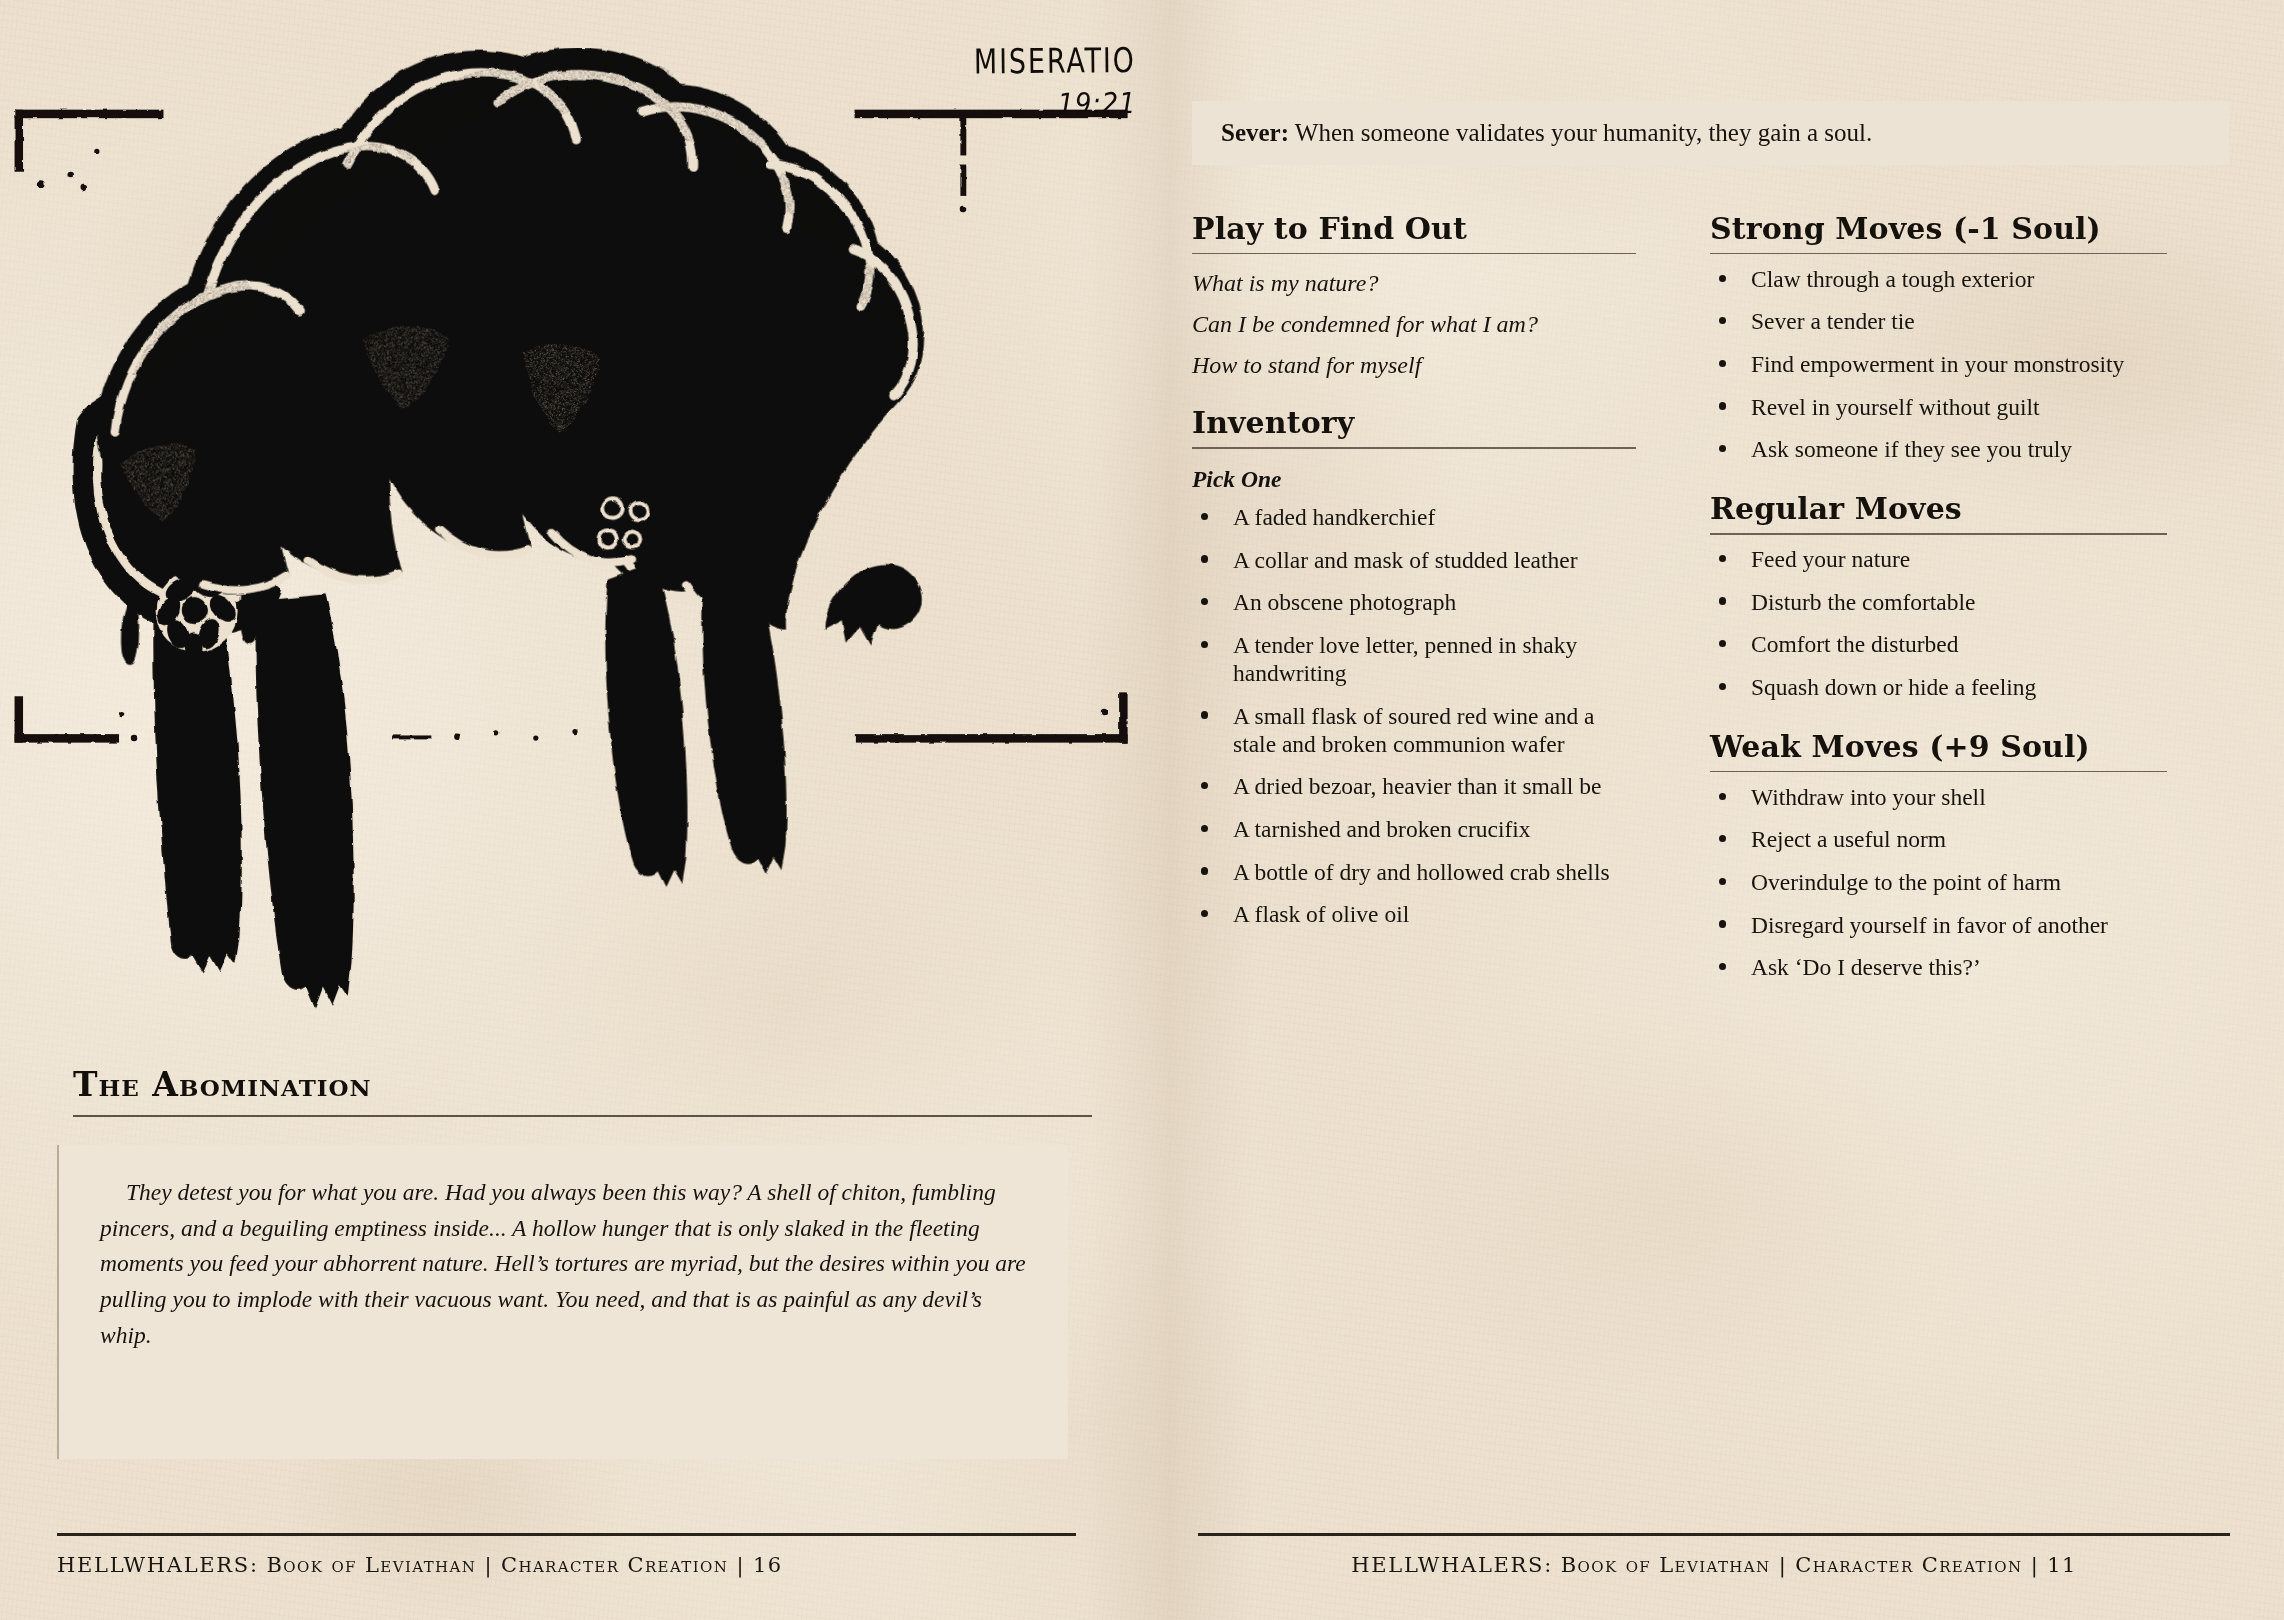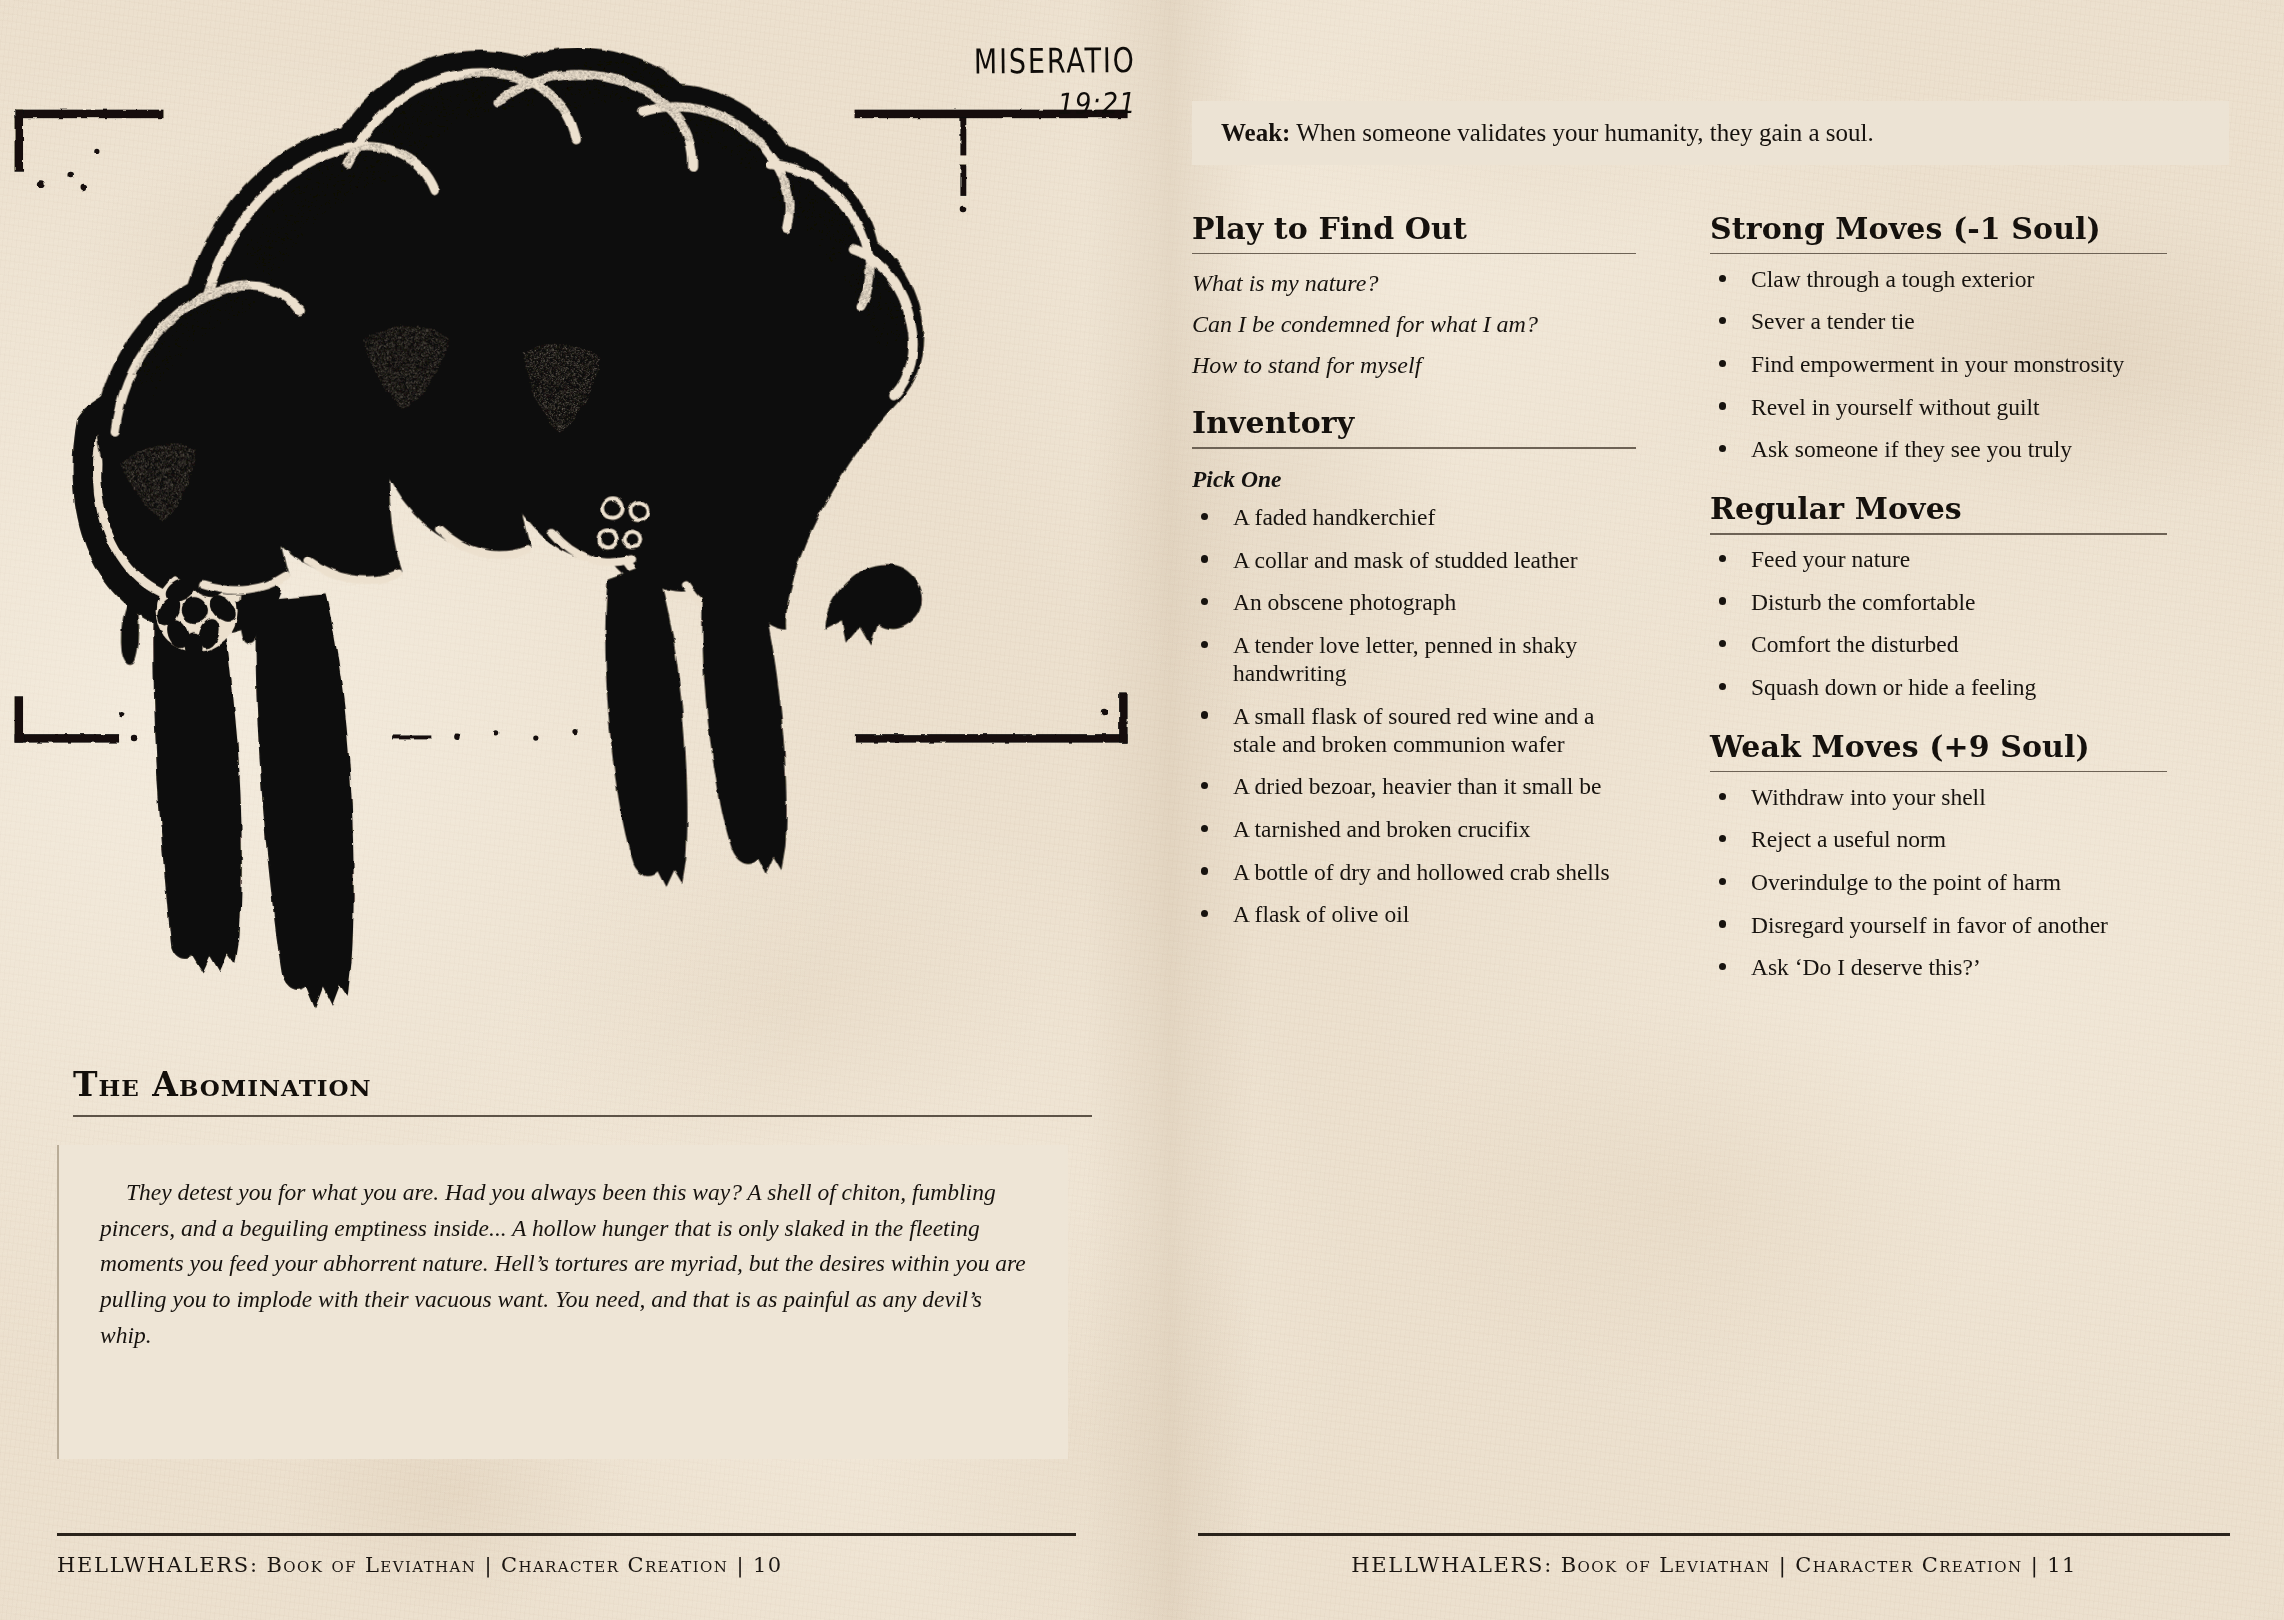--- a/index.html
+++ b/index.html
@@ -483,30 +483,30 @@
       <div id="title-rule"></div>
     </div>
 
     <div id="desc-box">
       <p id="desc-text">They detest you for what you are. Had you always been this way? A shell of chiton, fumbling pincers, and a beguiling emptiness inside... A hollow hunger that is only slaked in the fleeting moments you feed your abhorrent nature. Hell’s tortures are myriad, but the desires within you are pulling you to implode with their vacuous want. You need, and that is as painful as any devil’s whip.</p>
     </div>
 
     <div id="left-footer">
       <div id="left-footer-rule"></div>
       <div class="footer-text">
-        <span class="brand">HELLWHALERS</span><span>: Book of Leviathan | Character Creation | 10</span>
+        <span class="brand">HELLWHALERS</span><span>: Book of Leviathan | Character Creation | 16</span>
       </div>
     </div>
   </div>
 
   <div id="right-page">
 
     <div id="lure-box">
       <div id="lure-line">
-        <span class="lbl">Weak:</span>
+        <span class="lbl">Sever:</span>
         <span>When someone validates your humanity, they gain a soul.</span>
       </div>
     </div>
 
     <div id="col-left">
 
       <div class="blk">
         <h2 class="sec-head">Play to Find Out</h2>
         <div class="head-rule"></div>
         <p class="ptfo-item">What is my nature?</p>

